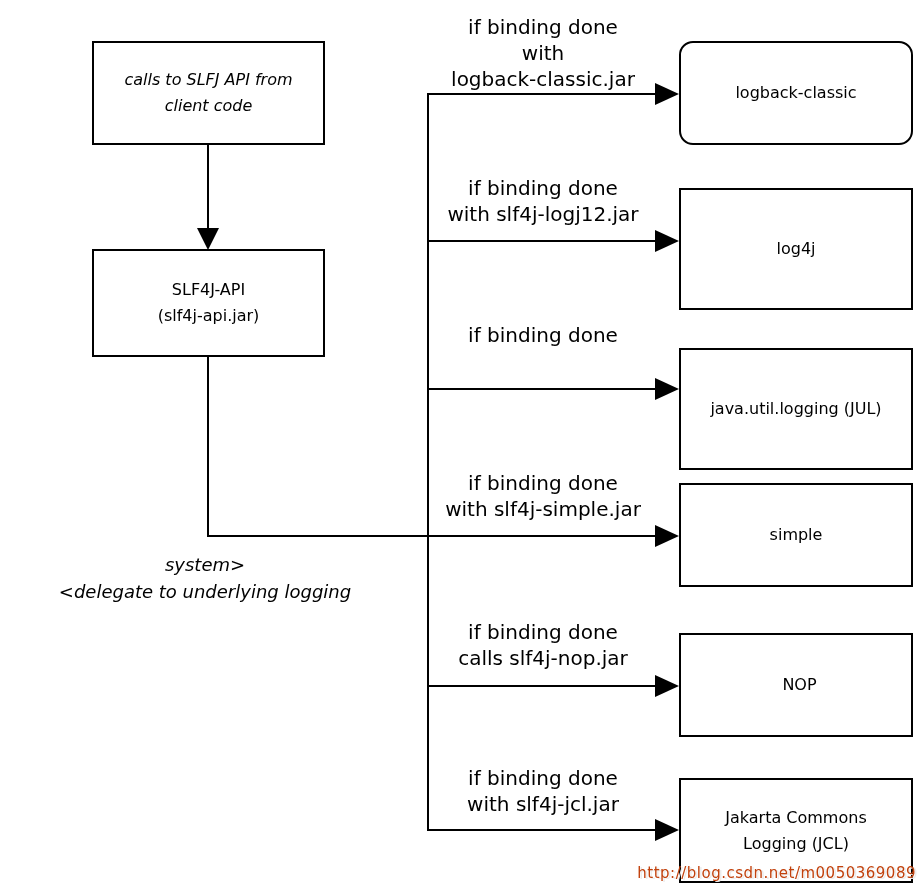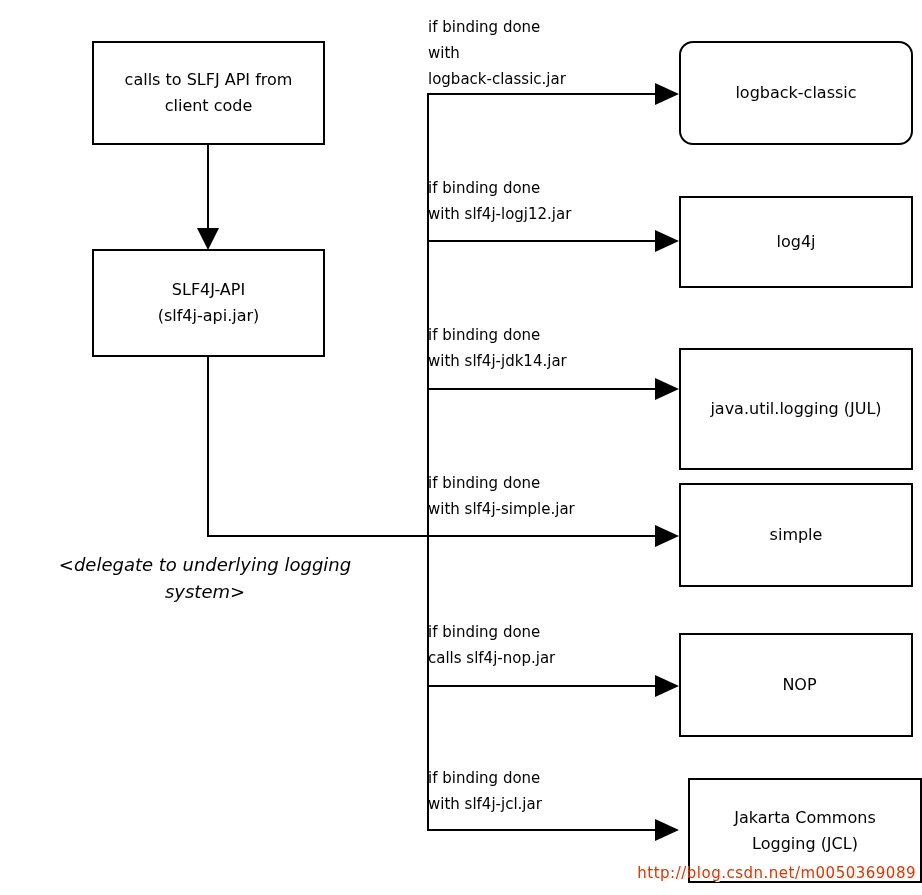--- a/index.html
+++ b/index.html
@@ -44,24 +44,24 @@
   }
   .arrow-down {
     position: absolute;
     width: 0; height: 0;
     border-top: 22px solid #000000;
     border-left: 11px solid transparent;
     border-right: 11px solid transparent;
   }
   .branch-label {
     position: absolute;
-    left: 428px;
+    left: 413px;
     width: 260px;
-    text-align: left;
-    font-size: 15px;
+    text-align: center;
+    font-size: 20px;
     line-height: 26px;
   }
   .branch-label span { display: block; white-space: nowrap; }
   .note {
     position: absolute;
     left: 10px;
     top: 551px;
     width: 390px;
     text-align: center;
     font-style: italic;
@@ -78,21 +78,21 @@
     text-shadow: 2px 1px 0 #ececec;
     letter-spacing: 0.5px;
     white-space: nowrap;
   }
 </style>
 </head>
 <body>
 
 <div id="canvas">
 
-  <div class="box left-box" style="top:41px; height:104px;">
+  <div class="box left-box" style="top:41px; height:104px;font-style:italic;">
     <span>calls to SLFJ API from</span>
     <span>client code</span>
   </div>
 
   <div class="box left-box" style="top:249px; height:108px;align-items:center;">
     <span>SLF4J-API</span>
     <span>(slf4j-api.jar)</span>
   </div>
 
   <div class="vline" style="left:207px; top:145px; height:85px;"></div>
@@ -120,55 +120,54 @@
     <span>if binding done</span>
     <span>with</span>
     <span>logback-classic.jar</span>
   </div>
   <div class="branch-label" style="top:175px;">
     <span>if binding done</span>
     <span>with slf4j-logj12.jar</span>
   </div>
   <div class="branch-label" style="top:322px;">
     <span>if binding done</span>
-    <span>with slf4j-jdk14.jar</span>
   </div>
   <div class="branch-label" style="top:470px;">
     <span>if binding done</span>
     <span>with slf4j-simple.jar</span>
   </div>
   <div class="branch-label" style="top:619px;">
     <span>if binding done</span>
     <span>calls slf4j-nop.jar</span>
   </div>
   <div class="branch-label" style="top:765px;">
     <span>if binding done</span>
     <span>with slf4j-jcl.jar</span>
   </div>
 
   <div class="box right-box" style="top:41px; height:104px;border-radius:14px;">
     <span>logback-classic</span>
   </div>
-  <div class="box right-box" style="top:196px; height:92px;">
+  <div class="box right-box" style="top:188px; height:122px;">
     <span>log4j</span>
   </div>
   <div class="box right-box" style="top:348px; height:122px;">
     <span>java.util.logging (JUL)</span>
   </div>
   <div class="box right-box" style="top:483px; height:104px;">
     <span>simple</span>
   </div>
   <div class="box right-box" style="top:633px; height:104px;padding-left:7px;">
     <span>NOP</span>
   </div>
-  <div class="box right-box" style="top:778px; height:105px;margin-left:9px;">
+  <div class="box right-box" style="top:778px; height:105px;">
     <span>Jakarta Commons</span>
     <span>Logging (JCL)</span>
   </div>
 
   <div class="note">
+    <span>system&gt;</span>
     <span>&lt;delegate to underlying logging</span>
-    <span>system&gt;</span>
   </div>
 
   <div class="watermark">http://blog.csdn.net/m0050369089</div>
 
 </div>
 
 </body></html>

